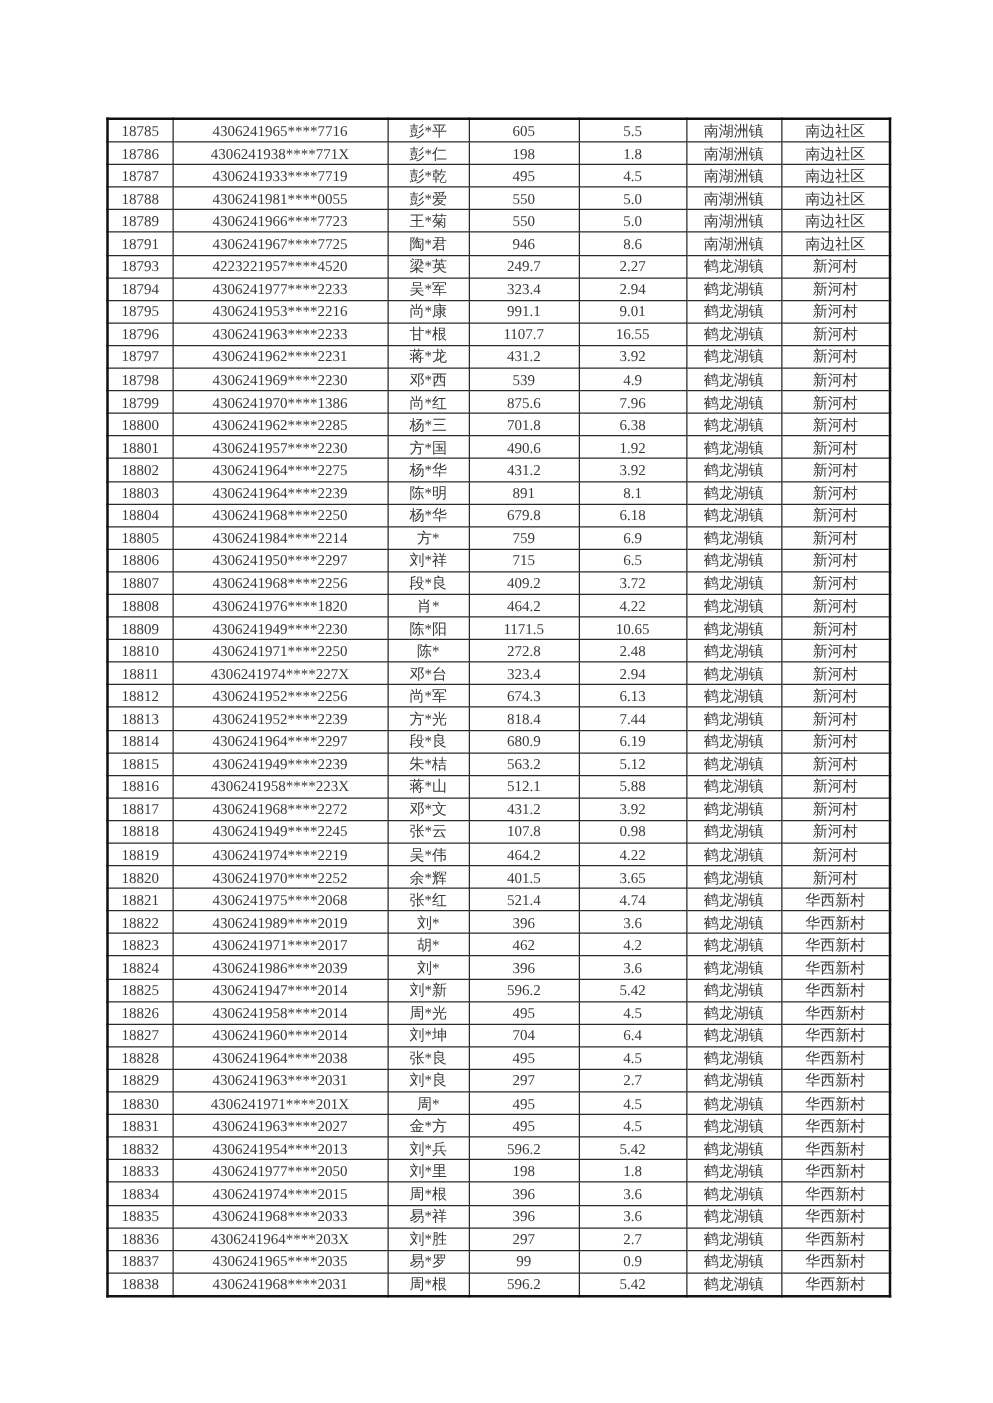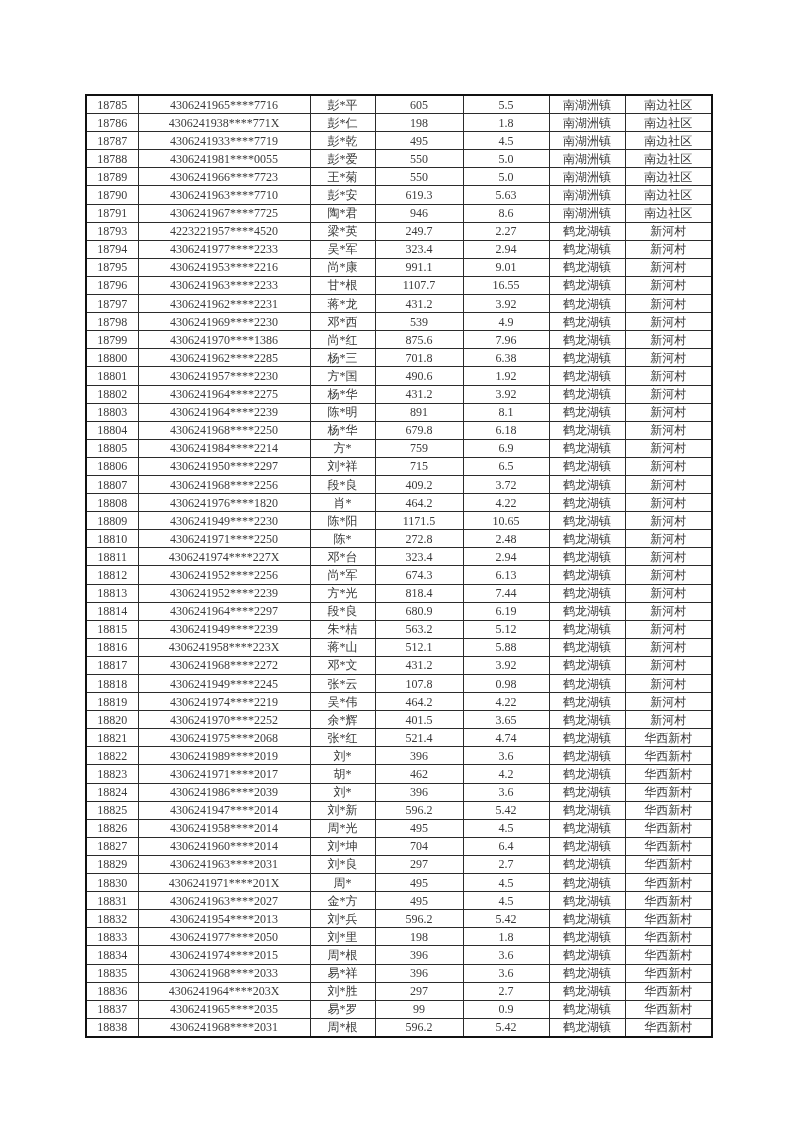--- a/index.html
+++ b/index.html
@@ -99,29 +99,20 @@
         <tr>
           <td>18789</td>
           <td>4306241966****7723</td>
           <td>王*菊</td>
           <td>550</td>
           <td>5.0</td>
           <td>南湖洲镇</td>
           <td>南边社区</td>
         </tr>
         <tr>
-          <td>18790</td>
-          <td>4306241963****7710</td>
-          <td>彭*安</td>
-          <td>619.3</td>
-          <td>5.63</td>
-          <td>南湖洲镇</td>
-          <td>南边社区</td>
-        </tr>
-        <tr>
           <td>18791</td>
           <td>4306241967****7725</td>
           <td>陶*君</td>
           <td>946</td>
           <td>8.6</td>
           <td>南湖洲镇</td>
           <td>南边社区</td>
         </tr>
         <tr>
           <td>18793</td>
@@ -432,20 +423,29 @@
         <tr>
           <td>18827</td>
           <td>4306241960****2014</td>
           <td>刘*坤</td>
           <td>704</td>
           <td>6.4</td>
           <td>鹤龙湖镇</td>
           <td>华西新村</td>
         </tr>
         <tr>
+          <td>18828</td>
+          <td>4306241964****2038</td>
+          <td>张*良</td>
+          <td>495</td>
+          <td>4.5</td>
+          <td>鹤龙湖镇</td>
+          <td>华西新村</td>
+        </tr>
+        <tr>
           <td>18829</td>
           <td>4306241963****2031</td>
           <td>刘*良</td>
           <td>297</td>
           <td>2.7</td>
           <td>鹤龙湖镇</td>
           <td>华西新村</td>
         </tr>
         <tr>
           <td>18830</td>

